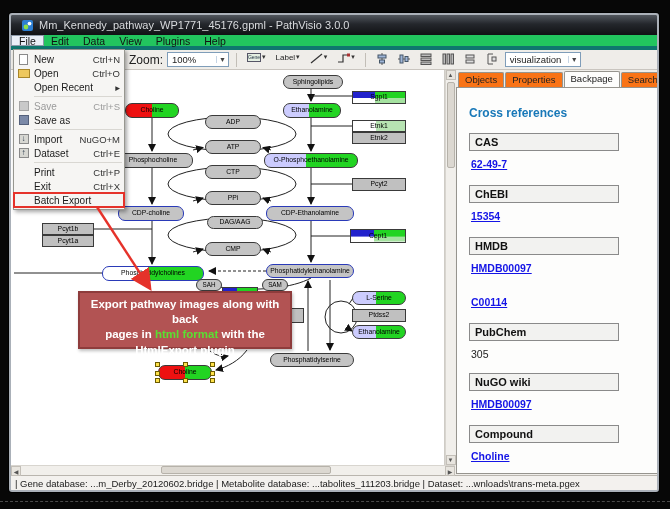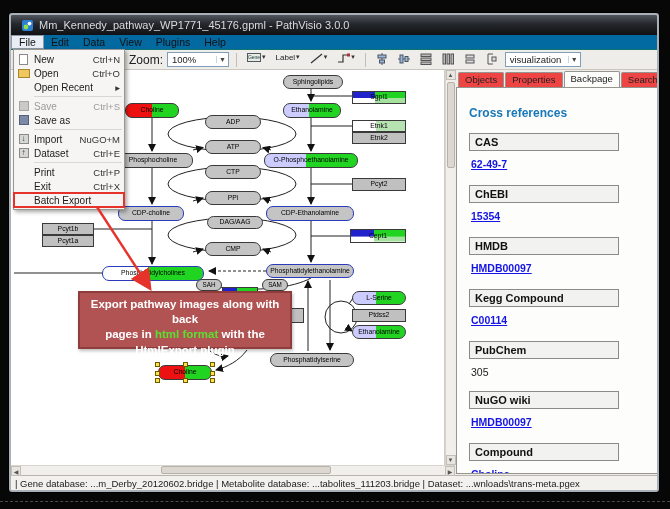--- a/index.html
+++ b/index.html
@@ -4,21 +4,21 @@
 <style>
   html,body{margin:0;padding:0;background:#070707;width:670px;height:509px;overflow:hidden;
     font-family:"Liberation Sans",sans-serif;-webkit-font-smoothing:antialiased;}
   *{box-sizing:border-box;}
   
   #window{position:absolute;left:9px;top:13px;width:650px;height:479px;
     border:2px solid #aab0b8;border-radius:3px;background:#f2f0ec;overflow:hidden;
     box-shadow:0 0 0 1px #000;}
   #titlebar{height:20px;background:linear-gradient(#51565d,#24272c 45%,#101114);
     color:#d9dbde;font-size:11px;display:flex;align-items:center;gap:6px;padding:0 11px;}
-  #menubar{height:15px;background:#0369a1;border-bottom:1px solid #0f766e;
+  #menubar{height:15px;background:#22c55e;border-bottom:4px solid #0f766e;
     display:flex;align-items:stretch;font-size:10.5px;color:#111;}
   .mb-item{padding:1px 7px;display:flex;align-items:center;}
   .mb-item.open{border:1px solid #8d99a8;background:#e9eef6;}
   
   #toolbar{height:20px;background:#efede9;border-bottom:1px solid #c9c5bf;
     display:flex;align-items:center;font-size:10px;color:#222;padding-left:118px;gap:4px;}
   .tsep{width:1px;height:14px;background:#c2beb7;margin:0 3px;}
   .combo{height:15px;background:#fff;border:1px solid #7f9db9;display:flex;align-items:center;
     font-size:9.5px;padding:0 2px 0 4px;gap:4px;}
   .combo .car{font-size:7px;color:#444;border-left:1px solid #c5d4e4;padding-left:2px;}
@@ -82,21 +82,21 @@
     font-size:8px;line-height:8px;text-align:center;}
   .mi-label{flex:1;}
   .mi-short{color:#333;font-size:9.5px;}
   .menu-item.disabled .mi-short{color:#9b9b9b;}
   .menu-sep{height:1px;background:#d9d7d2;margin:2px 2px 2px 20px;}
   
   #red-overlay{position:absolute;left:0;top:0;z-index:30;pointer-events:none;}
   
   #panel{flex:1;background:#efede9;display:flex;flex-direction:column;}
   #tabs{display:flex;align-items:flex-end;height:17px;padding-left:3px;gap:1px;}
-  .tab{font-size:9.5px;color:#222;background:#ef4444;border:1px solid #96948e;border-bottom:none;
+  .tab{font-size:9.5px;color:#222;background:#f97316;border:1px solid #96948e;border-bottom:none;
     padding:1px 6px 2px;border-radius:2px 2px 0 0;}
   .tab.active{background:#fdfdfc;padding-bottom:3px;font-weight:normal;}
   #panel-body{flex:1;background:#fdfdfc;border:1px solid #96948e;margin:0 1px 1px 1px;
     padding:10px 8px 0 12px;overflow:hidden;}
   #bp-heading{color:#1878b8;font-weight:bold;font-size:12px;margin:8px 0 4px;}
   .bp-section{margin-top:13px;}
   .bp-header{width:150px;border:1px solid #8a8a8a;background:#f2f2f0;font-weight:bold;
     font-size:11px;padding:2px 5px;color:#111;}
   .bp-link{display:inline-block;margin:7px 0 0 2px;color:#1414e6;font-weight:bold;font-size:10.5px;
     text-decoration:underline;}
@@ -390,21 +390,21 @@
           <div class="tab">Properties</div>
           <div class="tab active">Backpage</div>
           <div class="tab">Search</div>
         </div>
       <div id="panel-body">
         <div id="bp-heading">Cross references</div>
         <div id="bp-sections">
             <div class="bp-section"><div class="bp-header">CAS</div><a class="bp-link" href="#">62-49-7</a></div>
             <div class="bp-section"><div class="bp-header">ChEBI</div><a class="bp-link" href="#">15354</a></div>
             <div class="bp-section"><div class="bp-header">HMDB</div><a class="bp-link" href="#">HMDB00097</a></div>
-            <div class="bp-section"><div class="bp-header">Kegg Compound</div><a class="bp-link" href="#">C00114</a></div>
+            <div class="bp-section"><a class="bp-link" href="#">C00114</a></div>
             <div class="bp-section">
               <div class="bp-header">PubChem</div>
               <div class="bp-value">305</div>
             </div>
             <div class="bp-section"><div class="bp-header">NuGO wiki</div><a class="bp-link" href="#">HMDB00097</a></div>
             <div class="bp-section"><div class="bp-header">Compound</div><a class="bp-link" href="#">Choline</a></div>
           </div>
 
       </div>
     </div>

